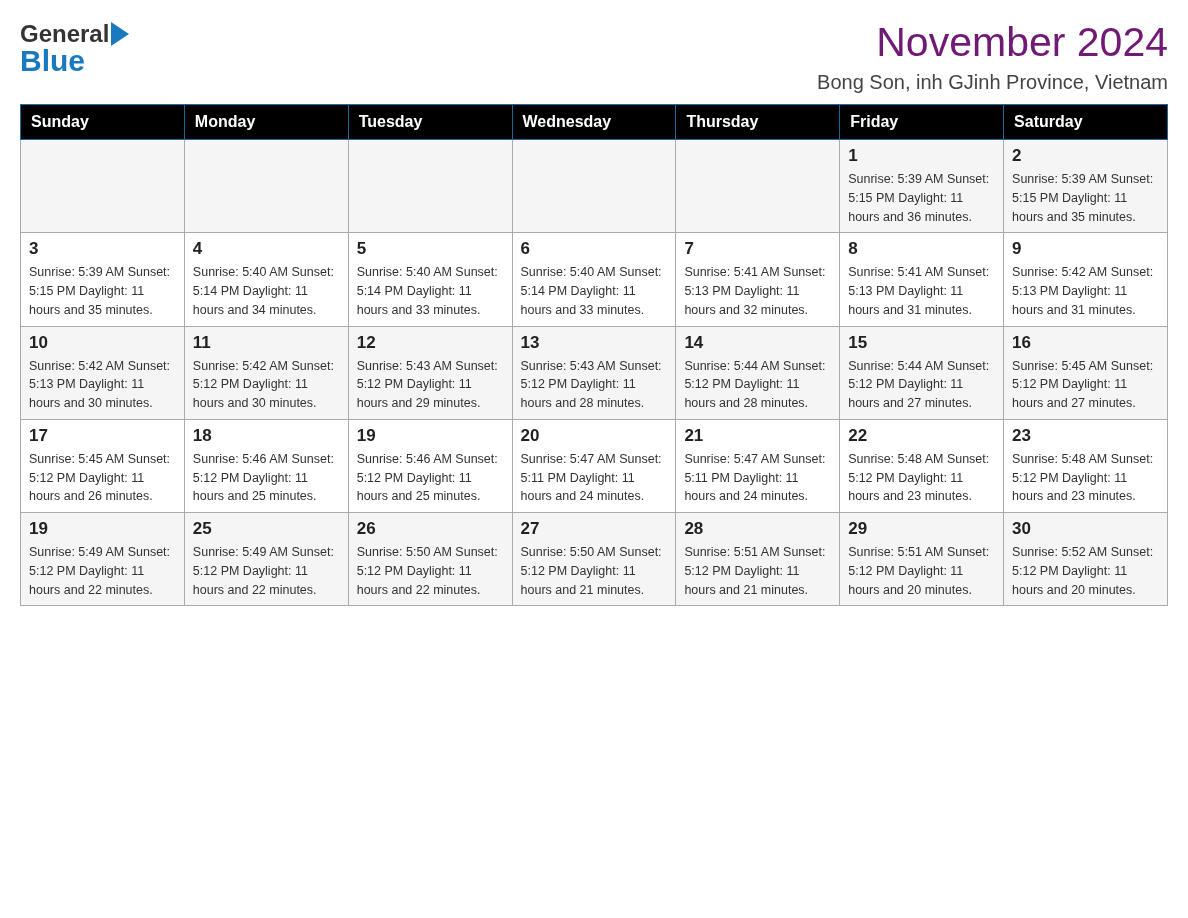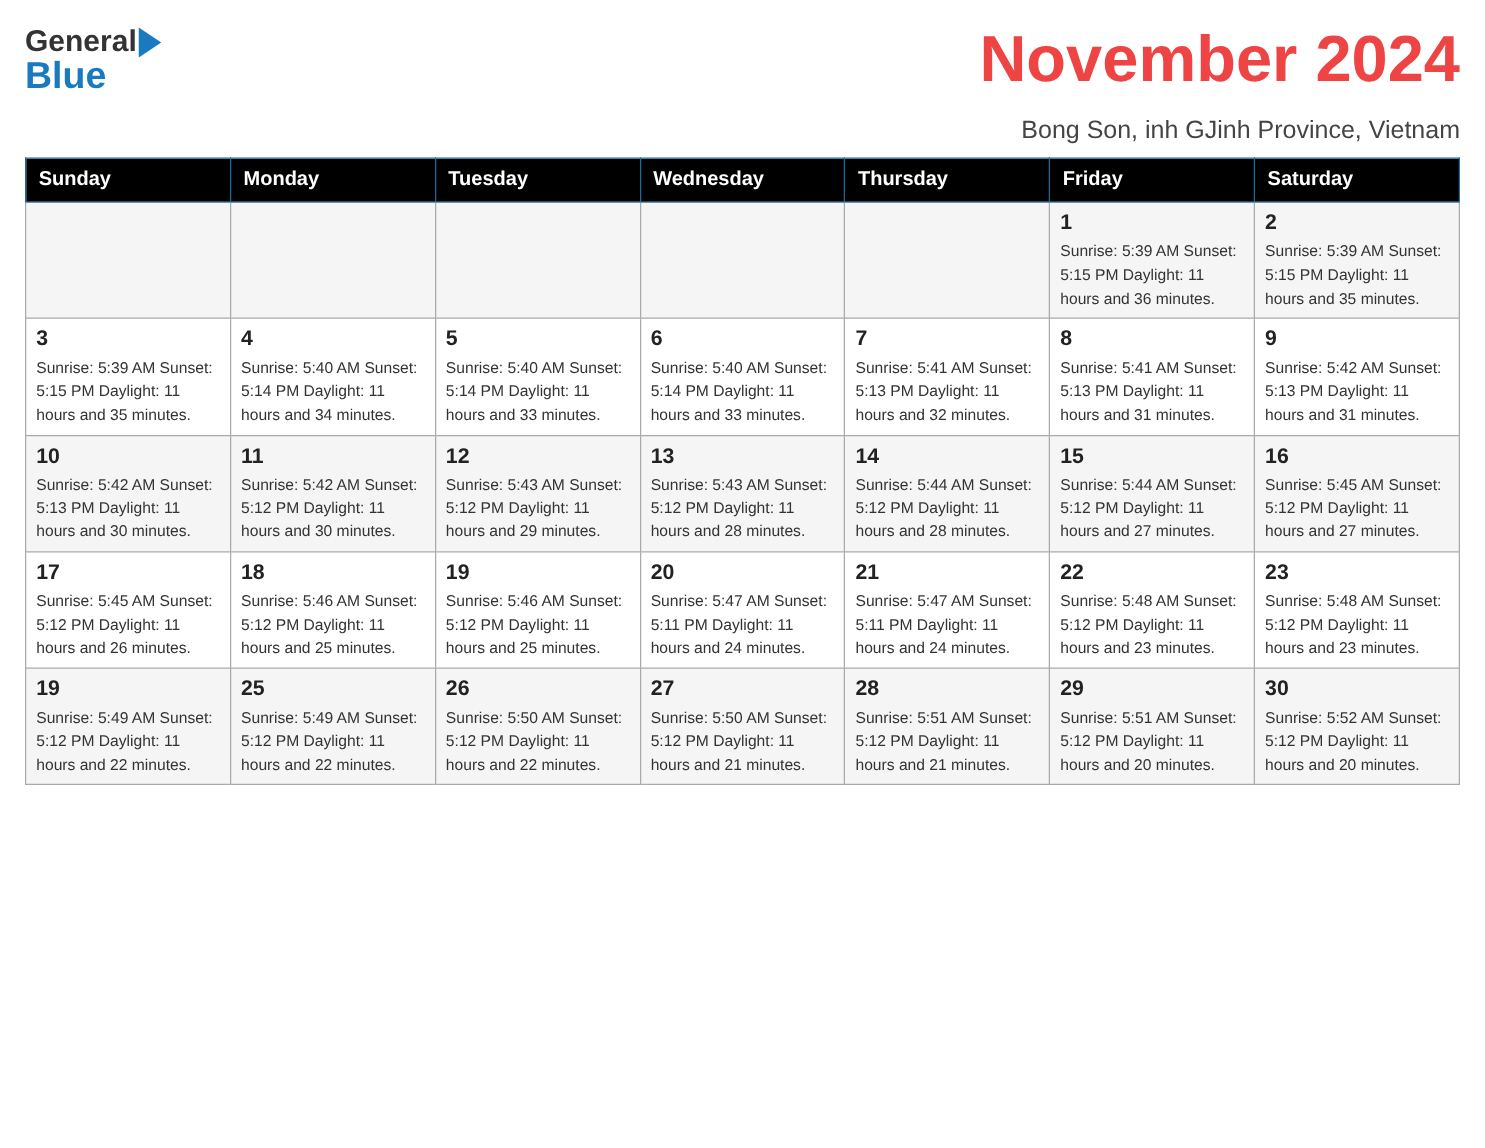--- a/index.html
+++ b/index.html
@@ -13,29 +13,29 @@
     .header {
       display: flex;
       justify-content: space-between;
       align-items: flex-start;
       margin-bottom: 10px;
     }
     .title-section {
       text-align: right;
     }
     .month-title {
-      font-size: 52px;
-      font-weight: bold;
-      color: #ef4444;
+      font-size: 41px;
+      font-weight: normal;
+      color: #701a75;
       line-height: 1.1;
     }
     .location {
       font-size: 20px;
       color: #444;
-      margin-top: 16px;
+      margin-top: 6px;
     }
     .calendar {
       width: 100%;
       border-collapse: collapse;
       margin-top: 10px;
     }
     .calendar th {
       background-color: #000000;
       color: #fff;
       font-size: 16px;

